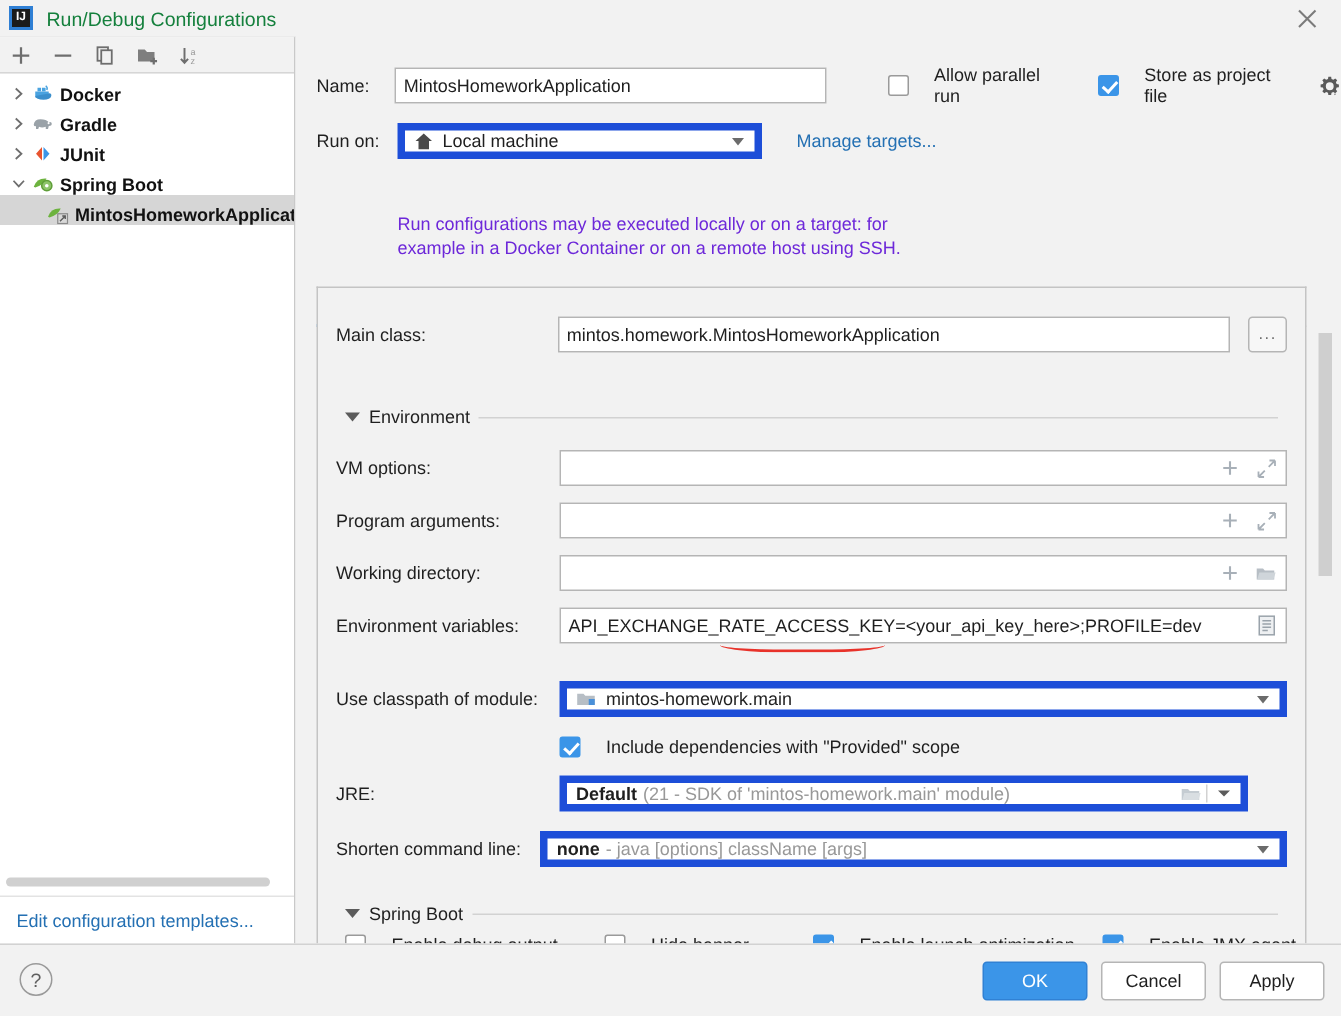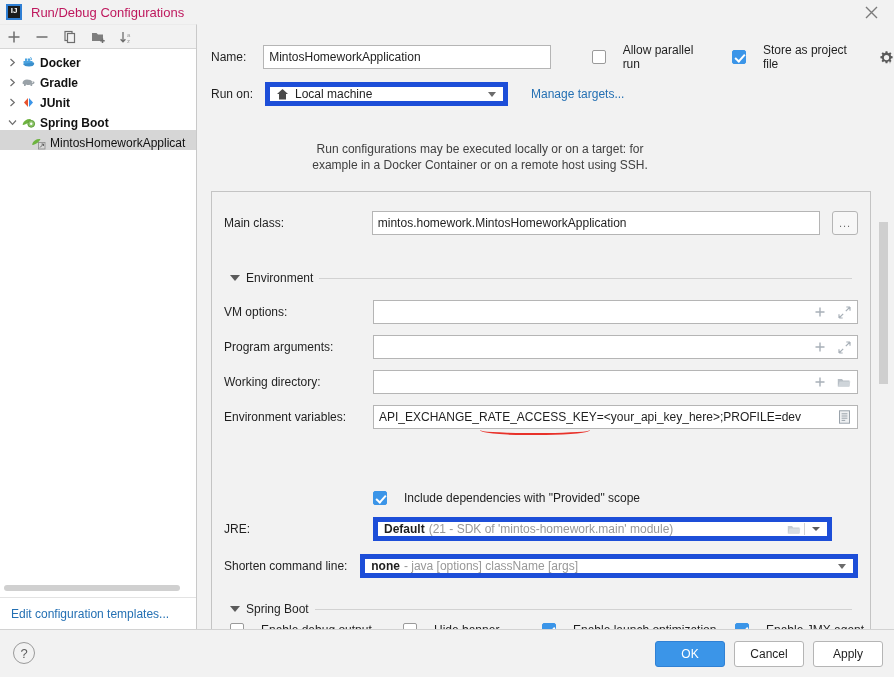--- a/index.html
+++ b/index.html
@@ -35,21 +35,21 @@
     content: "IJ";
     position: absolute; left: 0; top: -2px;
     width: 100%; text-align: center;
     font-size: 8px; font-weight: bold; color: #ffffff;
     line-height: 14px;
     font-family: "Liberation Sans", sans-serif;
   }
   .title-text {
     margin-left: 9px;
     font-size: 13px;
-    color: #be185d;
+    color: #15803d;
   }
   .close-btn {
     position: absolute; right: 0; top: 0;
     width: 46px; height: 24px;
     display: flex; align-items: center; justify-content: center;
   }
   .close-btn svg { display: block; }
 
   
   .left-panel {
@@ -87,21 +87,21 @@
     width: 16px; height: 16px;
     display: flex; align-items: center; justify-content: center;
     flex: none;
   }
   .tree-icon {
     width: 16px; height: 16px; margin-right: 4px;
     display: flex; align-items: center; justify-content: center;
     flex: none;
   }
   .tree-label { font-size: 12px; font-weight: bold; color: #111111; }
-  .tree-label.leaf { font-weight: normal; }
+  .tree-label.leaf { font-weight: bold; }
   .tree-row.child { padding-left: 30px; }
 
   .lp-hscroll {
     position: absolute; left: 4px; bottom: 38px;
     width: 176px; height: 6px;
     background: #d0d0d0; border-radius: 3px;
   }
   .lp-footer {
     position: absolute; left: 0; bottom: 0; width: 196px; height: 32px;
     background: #ffffff;
@@ -169,21 +169,21 @@
     border-right: 4.5px solid transparent;
     border-top: 5px solid #6b6b6b;
   }
   .caret.sm {
     border-left: 4px solid transparent;
     border-right: 4px solid transparent;
     border-top: 4.5px solid #5b5b5b;
   }
 
   .helptext {
-    color: #404040; font-size: 12px; line-height: 16px; text-align: center;
+    color: #6d28d9; font-size: 12px; line-height: 16px;
   }
 
   
   .tabs {
     display: flex; align-items: flex-end;
     border-bottom: 1px solid #c4c4c4;
   }
   .tab {
     padding: 4px 8px 6px 8px;
     font-size: 12px; color: #1f1f1f;
@@ -548,20 +548,35 @@
               <svg width="13" height="14" viewBox="0 0 13 14">
                 <rect x="1.5" y="0.8" width="10" height="12.4" fill="#eef0f2" stroke="#9aa3ab" stroke-width="1"></rect>
                 <path d="M3.6 3.8 H9.4 M3.6 6 H9.4 M3.6 8.2 H9.4 M3.6 10.4 H7.2" stroke="#9aa3ab" stroke-width="1"></path>
               </svg>
             </span>
           </div>
         </div>
 
         <div class="red-underline" style="left:268px; top:238px; width:110px;"></div>
 
+        <div class="row" style="position:absolute; left:12px; top:262px; width:634px;">
+          <span class="lbl" style="width:149px;">Use classpath of module:</span>
+          <div class="combo" style="width:485px;">
+            <span style="display:flex;align-items:center;margin-right:6px;">
+              <svg width="14" height="13" viewBox="0 0 14 13">
+                <path d="M0.8 2.5 H5 L6.2 3.9 H12.5 V10 H0.8 Z" fill="#b7bec5"></path>
+                <rect x="8.5" y="6" width="4" height="4" fill="#4a90d9"></rect>
+              </svg>
+            </span>
+            <span>mintos-homework.main</span>
+            <span class="combo-arrow">
+                <span class="caret"></span>
+              </span>
+          </div>
+        </div>
 
         <div class="cb-wrap" style="position:absolute; left:161px; top:299px;">
           <span class="cb checked"></span>
           <span class="cb-label">Include dependencies with "Provided" scope</span>
         </div>
 
         <div class="row" style="position:absolute; left:12px; top:325px; width:634px;">
           <span class="lbl" style="width:149px;">JRE:</span>
           <div class="combo" style="width:459px;">
             <span class="bold">Default</span>

